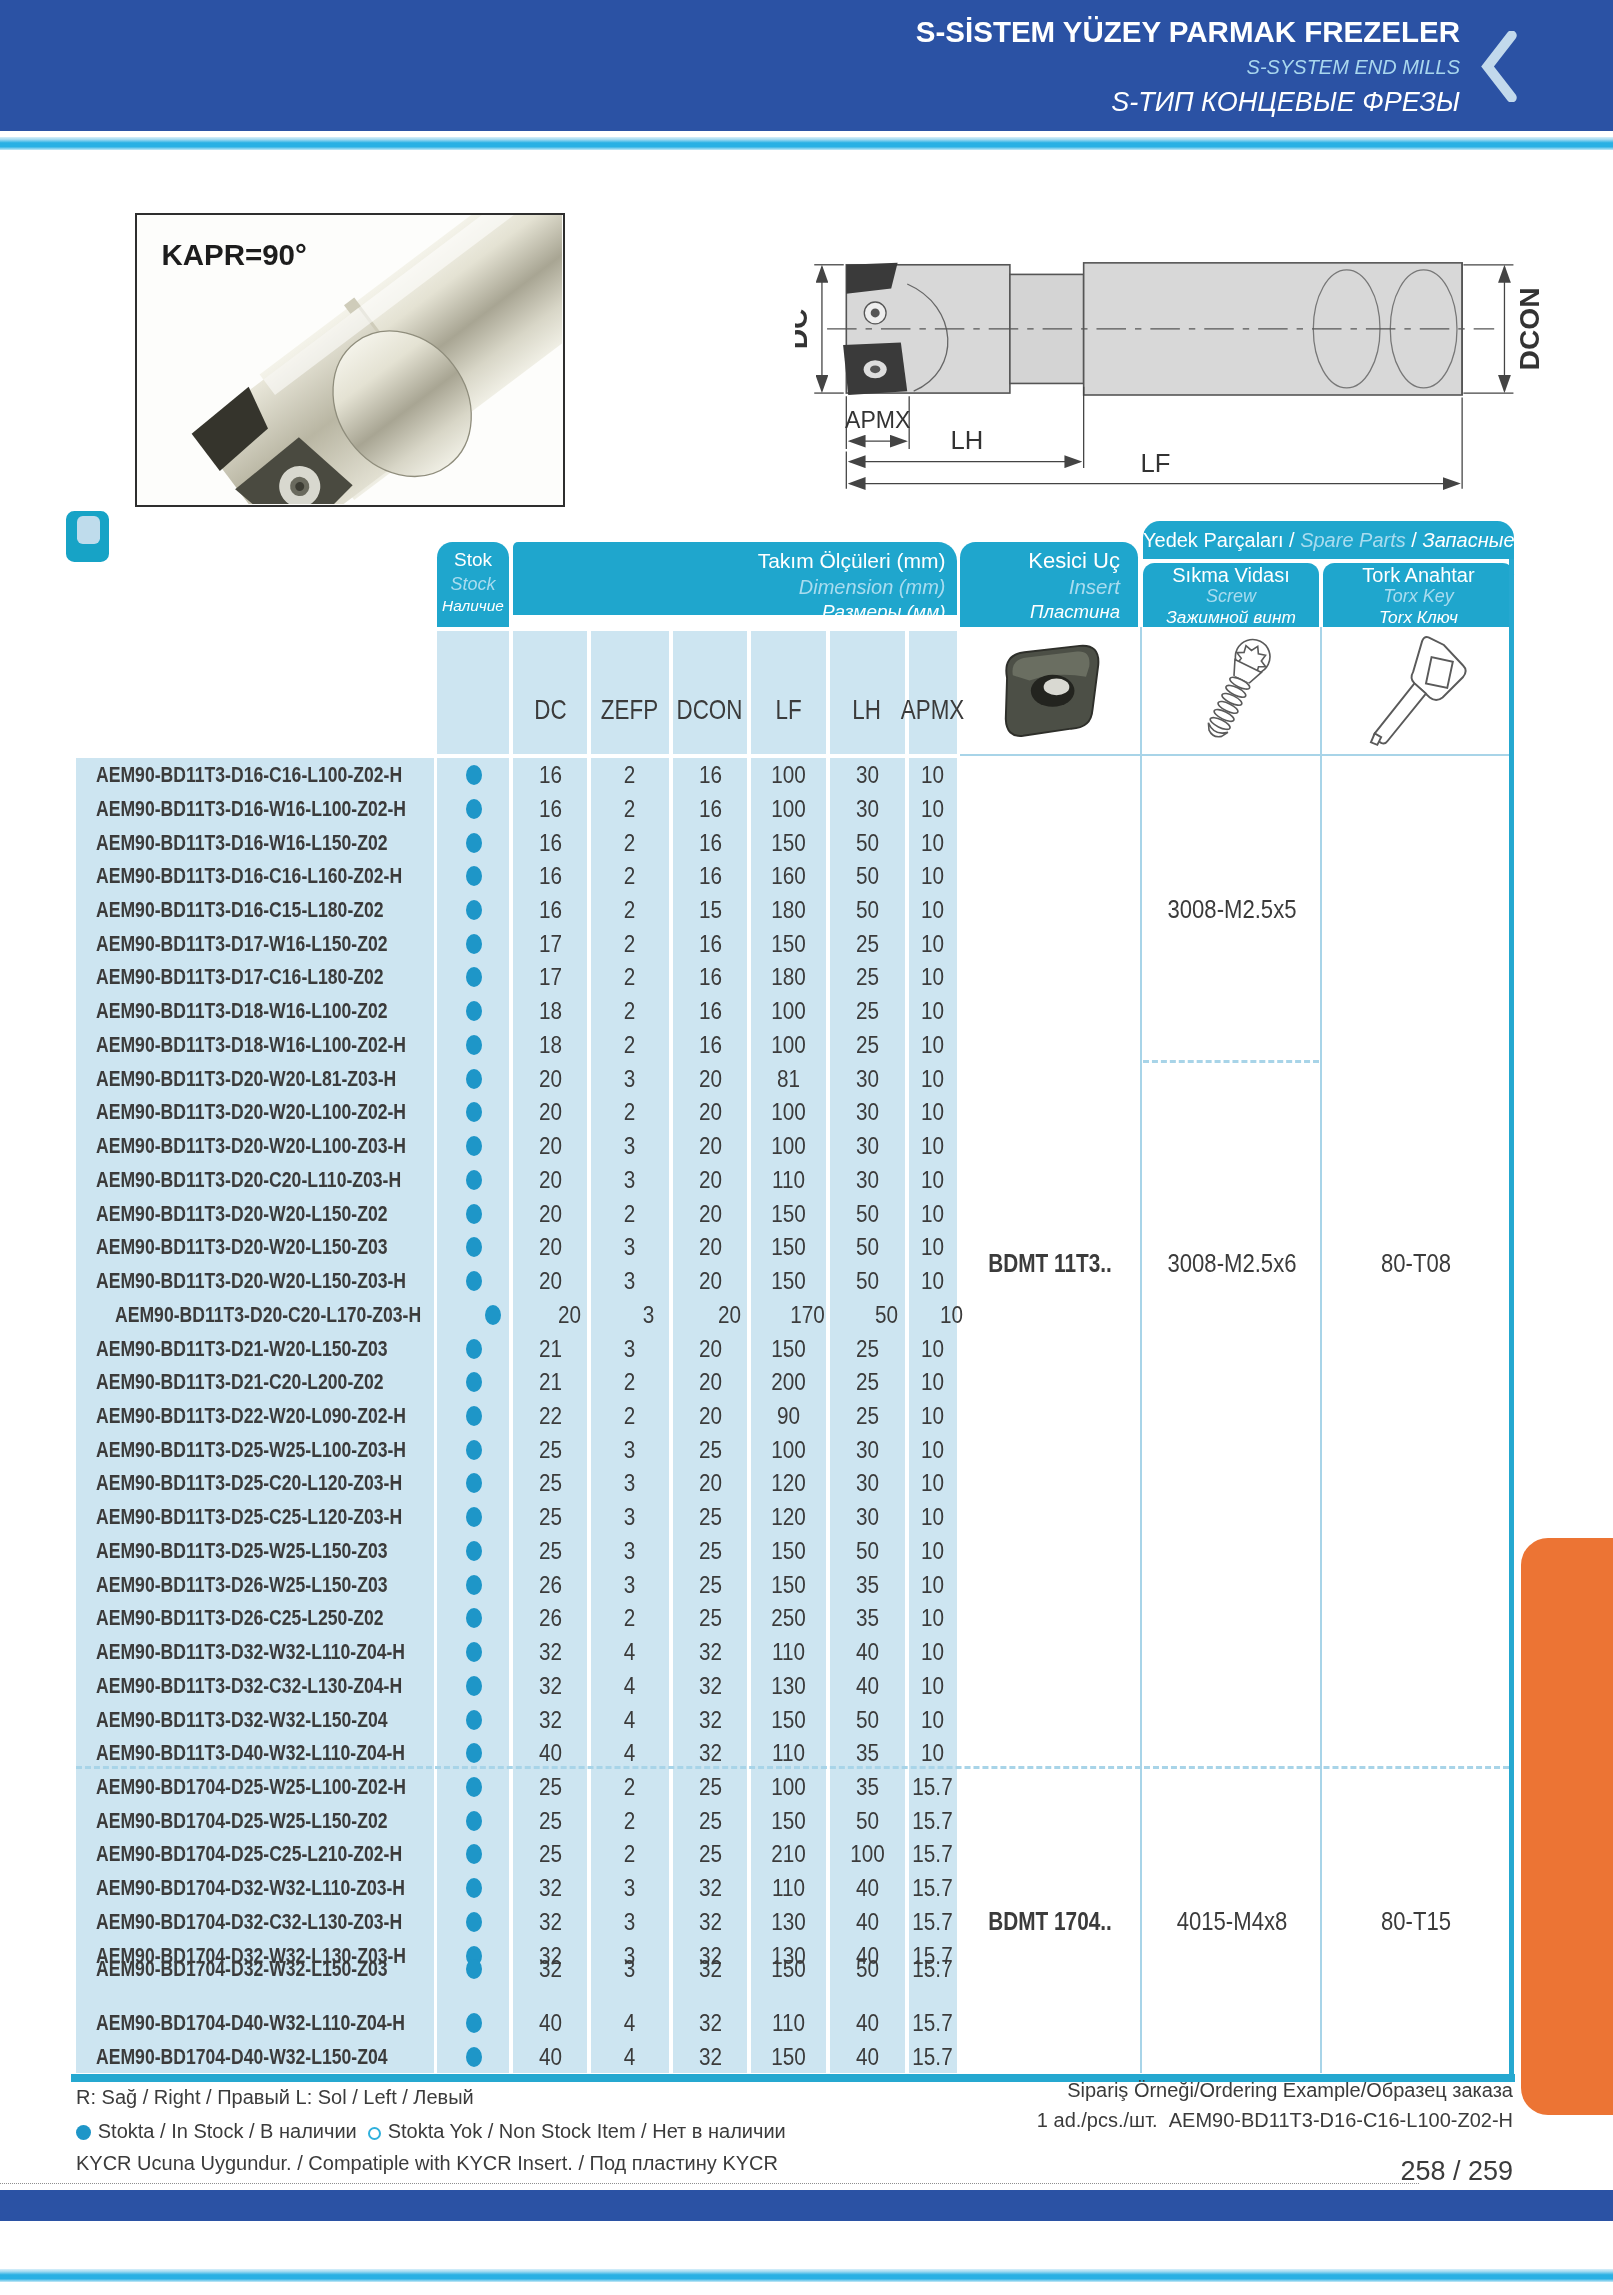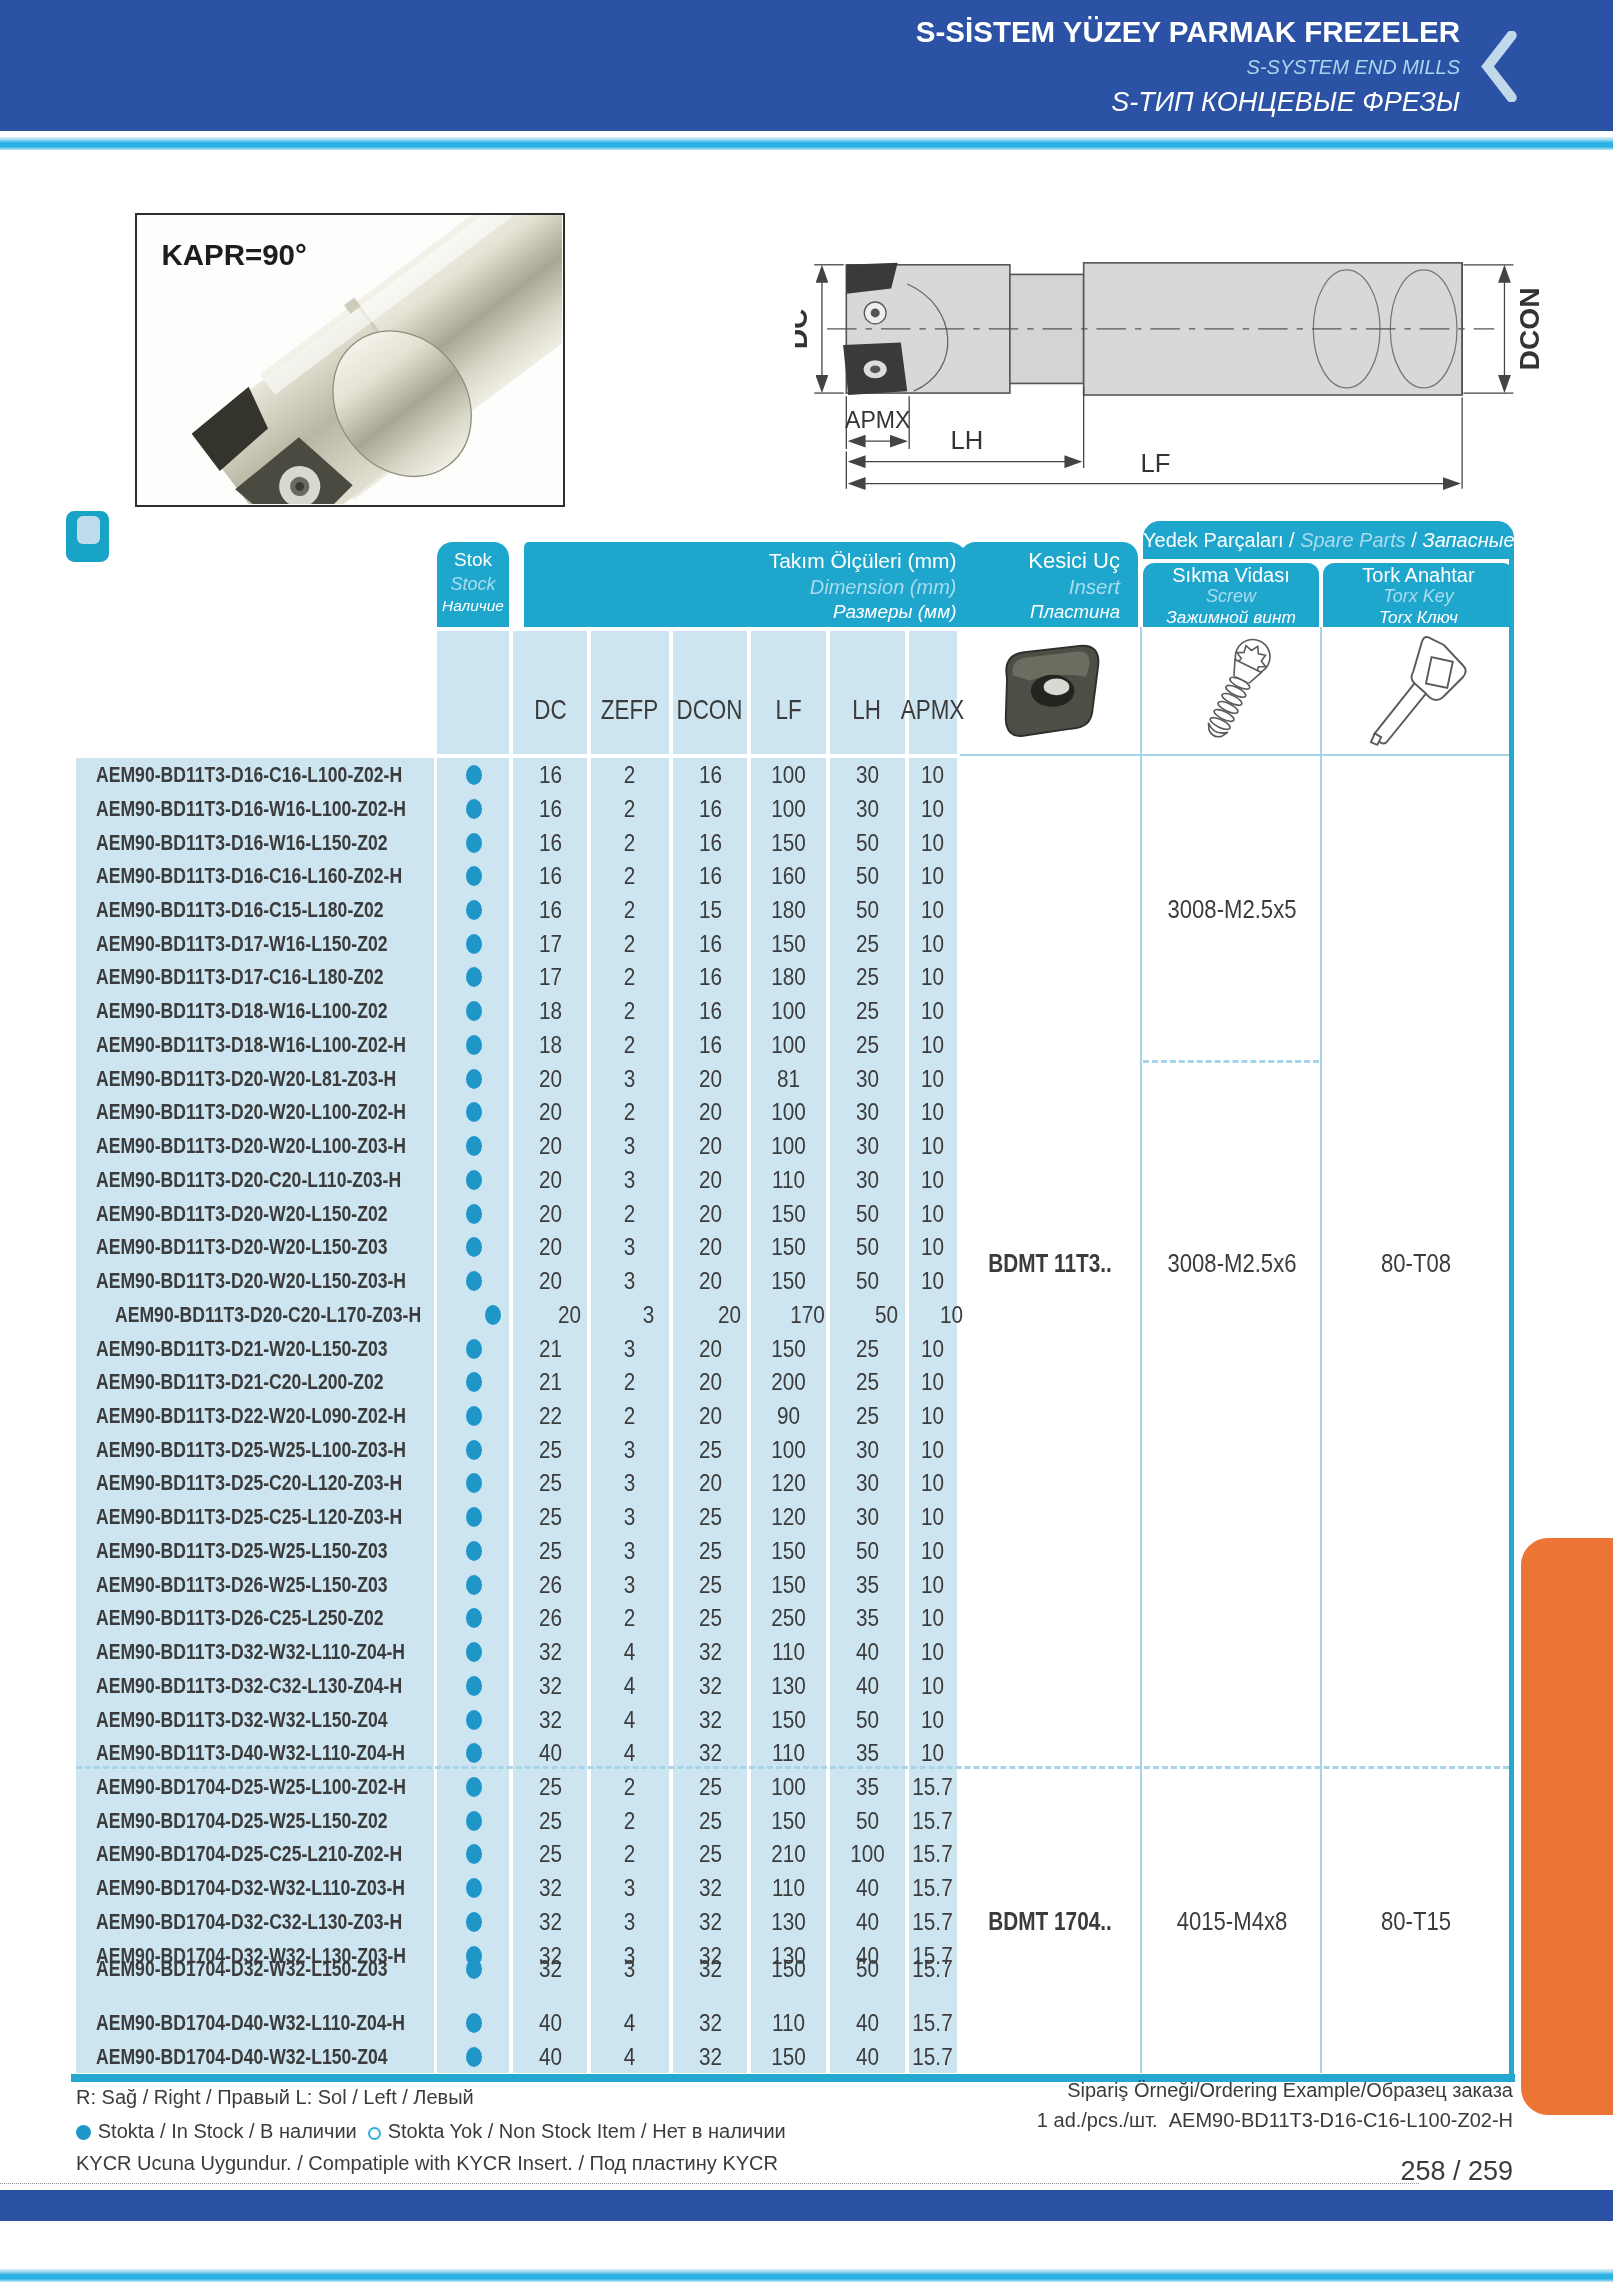--- a/index.html
+++ b/index.html
@@ -22,21 +22,21 @@
   .codebox .l1{position:absolute;left:31px;top:82px;font-size:29.5px;font-weight:bold;}
   .codebox .l2{position:absolute;left:31px;top:119px;font-size:29.5px;font-weight:bold;font-style:italic;color:#a9d7ee;}
   .codebox .l3{position:absolute;left:31px;top:158px;font-size:27px;font-style:italic;}
   .bookmark{left:64px;top:509px;width:47px;height:55px;background:#17a3c6;border:2.6px solid #fff;border-radius:10.3px;}
   .bookmark .inner{position:absolute;left:11px;top:5.1px;width:23px;height:28px;background:#bfdcec;border-radius:5.8px;}
   .cyan{background:#1fa6cd;color:#fff;}
   .hdr-stok{left:437px;top:542px;width:72px;height:85px;border-radius:15.4px 15.4px 0 0;text-align:center;padding-top:6.4px;}
   .hdr-stok .t1{font-size:19px;line-height:24.4px;}
   .hdr-stok .t2{font-size:18px;line-height:23px;font-style:italic;color:#a9dcef;}
   .hdr-stok .t3{font-size:15.4px;line-height:20.5px;font-style:italic;}
-  .hdr-dim{left:524px;top:542px;width:444px;height:85px;border-radius:5.1px 19px 0 0;text-align:right;padding:5.1px 11.5px 0 0;}
+  .hdr-dim{left:513px;top:542px;width:444px;height:73px;border-radius:5.1px 19px 0 0;text-align:right;padding:5.1px 11.5px 0 0;}
   .hdr-dim .t1{font-size:21px;line-height:27px;}
   .hdr-dim .t2{font-size:20px;line-height:26px;font-style:italic;color:#a9dcef;}
   .hdr-dim .t3{font-size:19px;line-height:24.4px;font-style:italic;}
   .hdr-kes{left:960px;top:542px;width:178px;height:85px;border-radius:15.4px 15.4px 0 0;text-align:right;padding:5.1px 18px 0 0;}
   .hdr-kes .t1{font-size:22px;line-height:27px;}
   .hdr-kes .t2{font-size:20.5px;line-height:26px;font-style:italic;color:#a9dcef;}
   .hdr-kes .t3{font-size:18.6px;line-height:24px;font-style:italic;}
   .hdr-yedek{left:1143px;top:521px;width:371px;height:38px;border-radius:16.7px 16.7px 0 0;text-align:center;line-height:38px;font-size:20px;white-space:nowrap;}
   .hdr-yedek .lt{font-style:italic;color:#a9dcef;}
   .hdr-yedek .ru{font-style:italic;}

